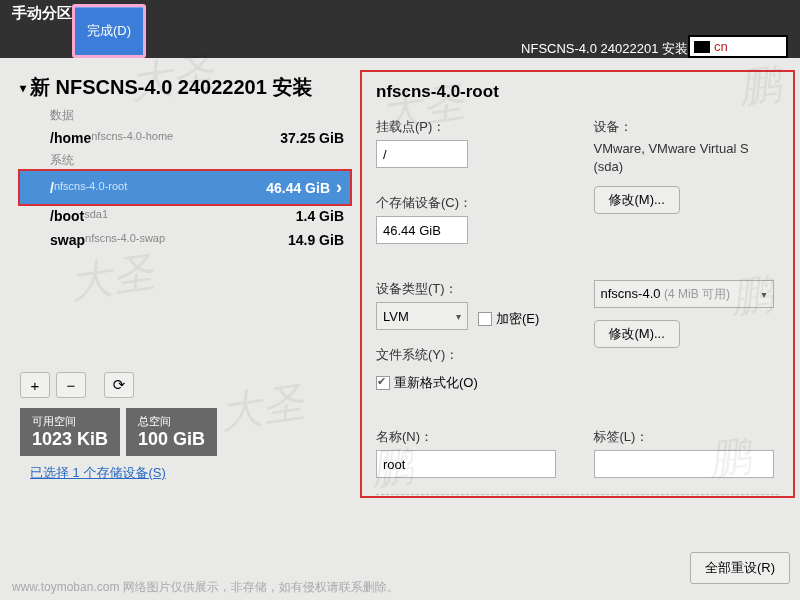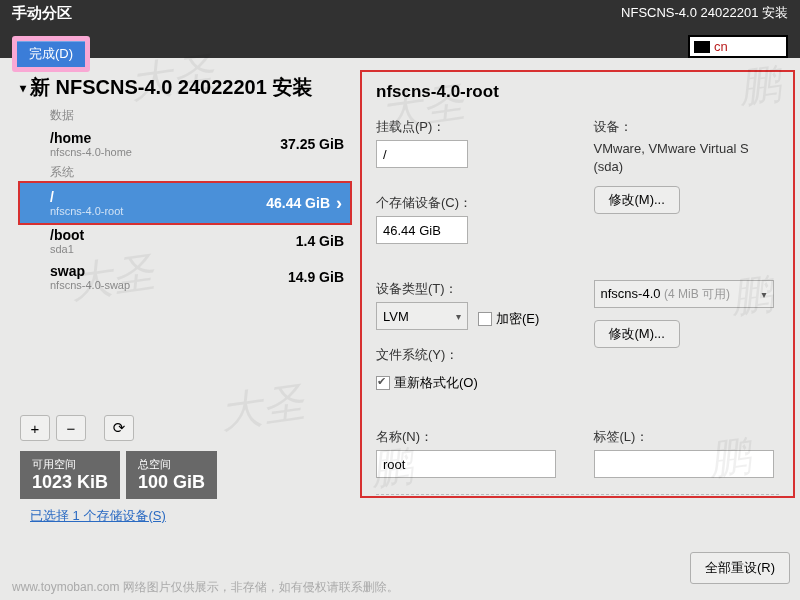--- a/index.html
+++ b/index.html
@@ -1,38 +1,38 @@
 <!DOCTYPE html>
 <html><head>
 <meta charset="utf-8">
 <style>
 * { box-sizing: border-box; margin: 0; padding: 0; font-family: sans-serif; }
 body { width: 800px; height: 600px; background: #e9e9e8; position: relative; overflow: hidden; }
 
 .topbar { height: 58px; background: #313131; color: #fff; display: flex; justify-content: space-between; padding: 0 12px; }
-.topbar-left, .topbar-right { display: flex; flex-direction: column; padding-top: 4px; gap: 13px; }
+.topbar-left, .topbar-right { display: flex; flex-direction: row; padding-top: 4px; gap: 0; }
 .topbar-right { align-items: flex-end; }
 .tb-title { font-size: 15px; font-weight: bold; }
 .tb-sub { font-size: 13px; }
-.done-btn { background: #3b7dd8; border: 5px solid #f9a8d4; color: #fff; padding: 4px 12px; border-radius: 3px; font-size: 13px; width: fit-content; box-shadow: inset 0 1px 0 rgba(255,255,255,0.3); cursor: pointer; }
+.done-btn { background: #3b7dd8; border: 3px solid #f9a8d4; color: #fff; padding: 4px 12px; border-radius: 3px; font-size: 13px; width: fit-content; box-shadow: inset 0 1px 0 rgba(255,255,255,0.3); cursor: pointer; }
 .kb-ind { background: #fff; border: 2px solid #000; padding: 2px 8px 2px 4px; color: #b91c1c; font-size: 13px; display: flex; gap: 4px; align-items: center; width: 100px; }
 .kb-ind::before { content: ""; width: 16px; height: 12px; background: #000; display: inline-block; }
 
 .main { display: flex; padding: 12px 0 0 20px; height: 440px; gap: 10px; }
 .left-col { width: 330px; }
 .right-col { width: 435px; border: 2px solid #d73030; padding: 10px 14px; position: relative; }
 
 .tree-header { display: flex; align-items: center; font-size: 20px; font-weight: bold; padding: 4px 0; }
 .tree-header::before { content: "▾"; margin-right: 4px; font-size: 12px; }
 
 .section-label { font-size: 12px; color: #888; padding: 2px 0 2px 30px; }
 
 .part-row { display: flex; justify-content: space-between; align-items: center; padding: 4px 6px 4px 30px; }
 .part-row.selected { background: #4a90d9; color: #fff; border: 2px solid #d73030; margin: -2px; padding: 6px 8px 6px 30px; }
-.part-row .p-left { display: flex; flex-direction: column; }
+.part-row .p-left { display: flex; flex-direction: row; }
 .part-row .mount { font-size: 14px; font-weight: bold; }
 .part-row .devname { font-size: 11px; color: #888; }
 .part-row.selected .devname { color: #d0e2f5; }
 .part-row .size { font-size: 14px; font-weight: bold; display: flex; align-items: center; gap: 6px; }
 .chev { color: #fff; font-size: 18px; }
 
 .tool-row { display: flex; gap: 6px; margin-top: 10px; align-items: center; }
 .tool-btn { width: 30px; height: 26px; background: #f0f0ef; border: 1px solid #b8b8b6; border-radius: 3px; font-size: 15px; cursor: pointer; }
 .tool-sep { width: 6px; }
 

